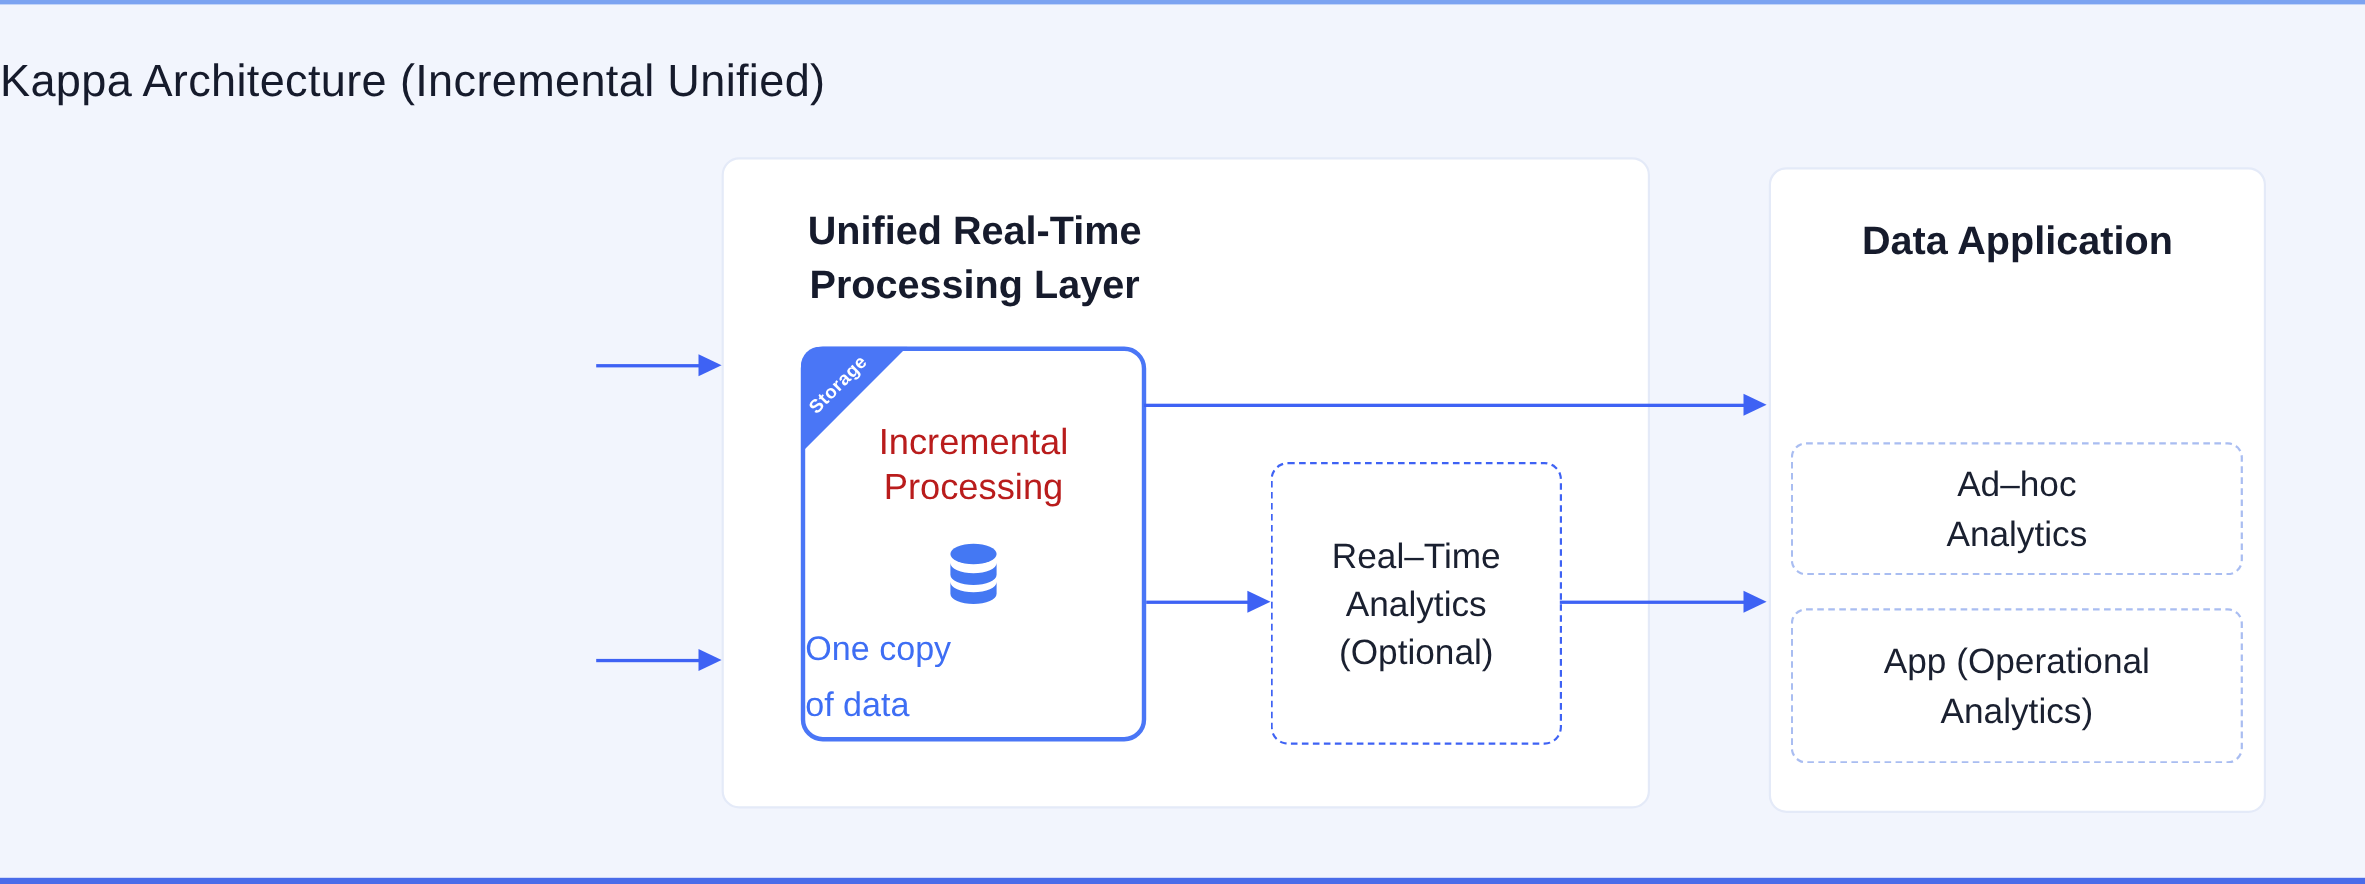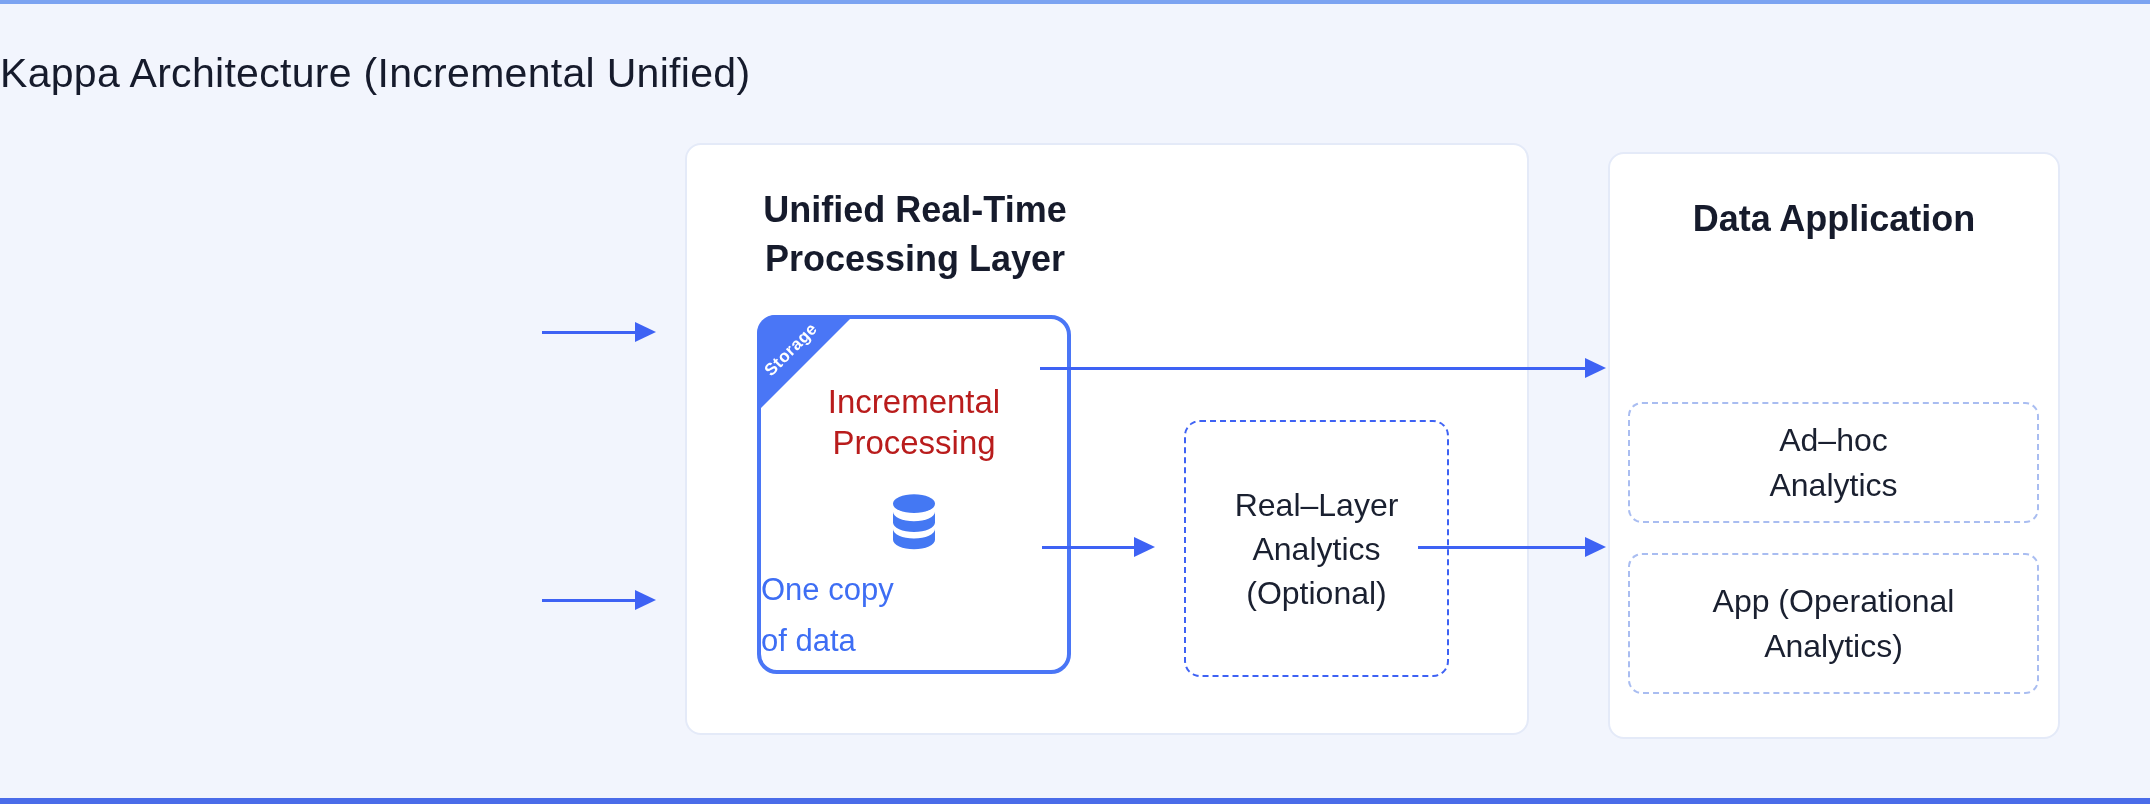--- a/index.html
+++ b/index.html
@@ -76,40 +76,40 @@
 </style>
 </head>
 <body>
 
 <div class="page">
   <div class="accent-top"></div>
 
   <div class="title">Kappa Architecture (Incremental Unified)</div>
 
 
-  <section class="panel" style="left:685px;top:143px;width:844px;height:592px;">
+  <section class="panel" style="left:656px;top:143px;width:844px;height:592px;">
     <h2 class="panel-title over-box">Unified Real-Time
 Processing Layer</h2>
 
     <div class="inc-box">
       <div class="ribbon">
         <span>Storage</span>
       </div>
       <div class="inc-label">Incremental
 Processing</div>
       <svg class="db-icon" width="56" height="61" viewBox="0 0 24 26" aria-hidden="true">
         <ellipse cx="12" cy="4.5" rx="9" ry="4" fill="#4478F3"></ellipse>
         <path fill="#4478F3" d="M3 8 v4.6 a9 4 0 0 0 18 0 V8 a9 4 0 0 1 -18 0 z"></path>
         <path fill="#4478F3" d="M3 15.4 v4.6 a9 4 0 0 0 18 0 V15.4 a9 4 0 0 1 -18 0 z"></path>
       </svg>
       <div class="one-copy">One copy
 of data</div>
     </div>
 
-    <div class="dashed strong" style="left:497px;top:275px;width:265px;height:257px;">Real–Layer
+    <div class="dashed strong" style="left:497px;top:275px;width:265px;height:257px;">Real–Time
 Analytics
 (Optional)</div>
   </section>
 
   <section class="panel" style="left:1608px;top:152px;width:452px;height:587px;">
     <h2 class="panel-title">Data Application</h2>
     <div class="dashed" style="left:18px;top:248px;width:411px;height:121px;">Ad–hoc
 Analytics</div>
     <div class="dashed" style="left:18px;top:399px;width:411px;height:141px;">App (Operational
 Analytics)</div>

